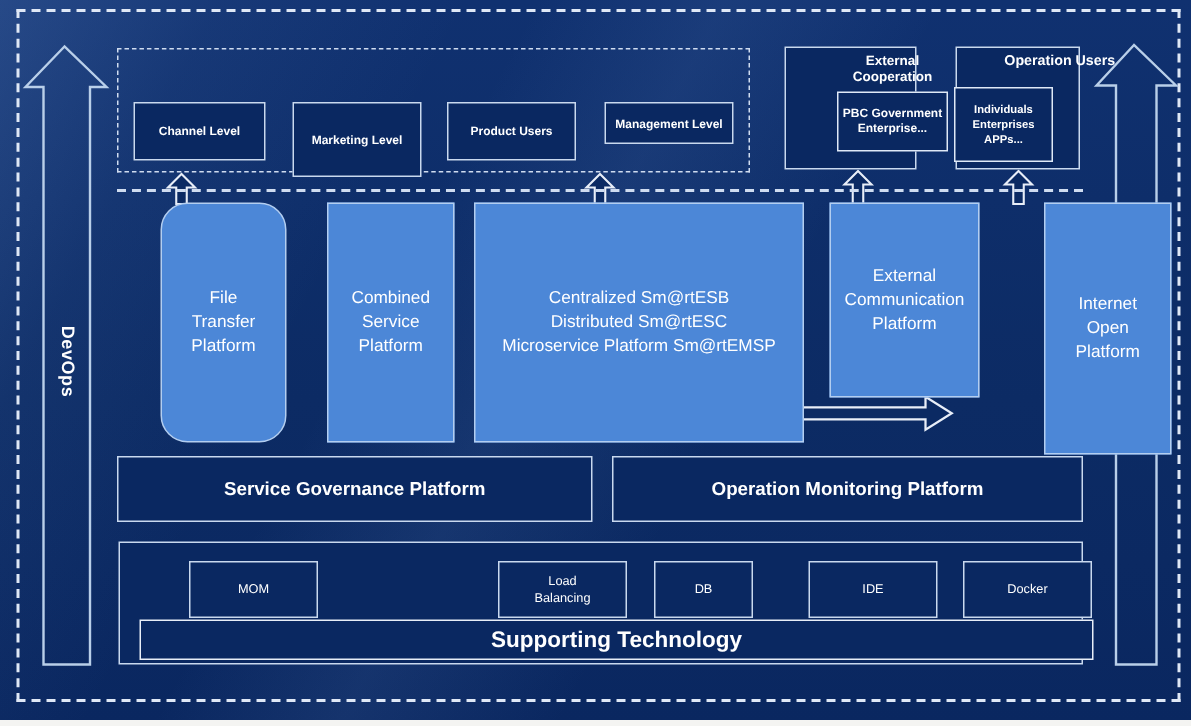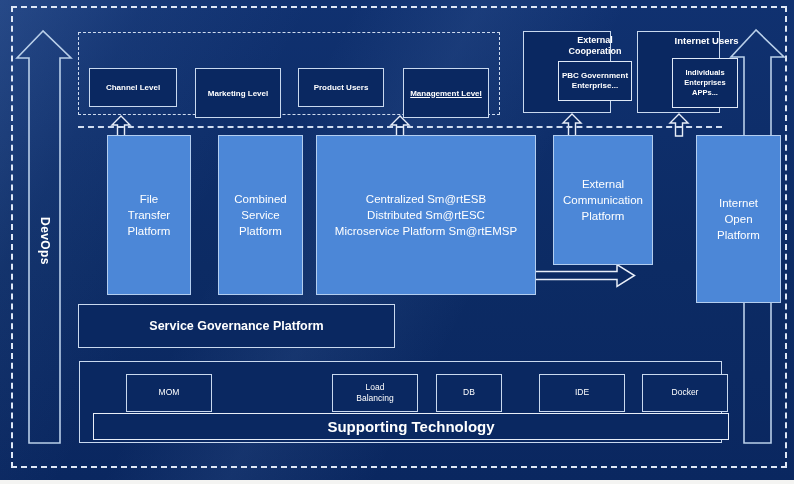--- a/index.html
+++ b/index.html
@@ -52,55 +52,56 @@
     <polygon points="509,271.5 617,271.5 617,264.5 634.5,275.5 617,286.5 617,279.5 509,279.5" fill="#0b2a63" stroke="#e8eef8" stroke-width="1.5"></polygon>
   </svg>
 
   <div class="abs rail-label" style="left:45px;top:241px;">DevOps</div>
   <div class="abs rail-label" style="left:758px;top:258px;">PAAS</div>
 
   <div class="abs dash-box" style="left:78px;top:32px;width:422px;height:83px;"></div>
   <div class="abs panel level-box" style="left:89px;top:68px;width:88px;height:39px;text-align:right;">Channel Level</div>
   <div class="abs panel level-box" style="left:195px;top:68px;width:86px;height:50px;">Marketing Level</div>
   <div class="abs panel level-box" style="left:298px;top:68px;width:86px;height:39px;">Product Users</div>
-  <div class="abs panel level-box" style="left:403px;top:68px;width:86px;height:50px;text-decoration:underline;">Management Level</div>
+  <div class="abs panel level-box" style="left:403px;top:68px;width:86px;height:28px;">Management Level</div>
 
   <div class="abs panel" style="left:523px;top:31px;width:88px;height:82px;">
     <div class="grp-head grp-title pre">External
 Cooperation</div>
   </div>
   <div class="abs inner-box pre" style="left:530px;top:61px;width:74px;height:40px;">PBC Government
 Enterprise...</div>
 
   <div class="abs panel" style="left:637px;top:31px;width:83px;height:82px;">
-    <div class="grp-head grp-title bold pre">Internet Users</div>
+    <div class="grp-head grp-title bold pre">Operation Users</div>
   </div>
-  <div class="abs inner-box pre" style="left:644px;top:58px;width:66px;height:50px;font-size:7.5px;">Individuals
+  <div class="abs inner-box pre" style="left:608px;top:58px;width:66px;height:50px;font-size:7.5px;">Individuals
 Enterprises
 APPs...</div>
 
   <div class="abs dash-line" style="left:78px;top:126px;width:644px;"></div>
 
-  <div class="abs platform pre" style="left:79px;top:135px;width:84px;height:160px;">File
+  <div class="abs platform pre" style="left:79px;top:135px;width:84px;height:160px;border-radius:18px;">File
 Transfer
 Platform</div>
   <div class="abs platform pre" style="left:190px;top:135px;width:85px;height:160px;">Combined
 Service
 Platform</div>
   <div class="abs platform pre" style="left:288px;top:135px;width:220px;height:160px;">Centralized Sm@rtESB
 Distributed Sm@rtESC
 Microservice Platform Sm@rtEMSP</div>
   <div class="abs platform pre" style="left:525px;top:135px;width:100px;height:130px;">External
 Communication
 Platform</div>
   <div class="abs platform pre" style="left:668px;top:135px;width:85px;height:168px;">Internet
 Open
 Platform</div>
 
   <div class="abs panel gov" style="left:78px;top:304px;width:317px;height:44px;">Service Governance Platform</div>
+  <div class="abs panel gov" style="left:408px;top:304px;width:314px;height:44px;">Operation Monitoring Platform</div>
 
   <div class="abs panel" style="left:79px;top:361px;width:643px;height:82px;"></div>
   <div class="abs panel tech pre" style="left:98px;top:374px;width:86px;height:38px;">MOM</div>
   <div class="abs panel tech pre" style="left:304px;top:374px;width:86px;height:38px;">Load
 Balancing</div>
   <div class="abs panel tech pre" style="left:408px;top:374px;width:66px;height:38px;">DB</div>
   <div class="abs panel tech pre" style="left:511px;top:374px;width:86px;height:38px;">IDE</div>
   <div class="abs panel tech pre" style="left:614px;top:374px;width:86px;height:38px;">Docker</div>
   <div class="abs panel bar" style="left:93px;top:413px;width:636px;height:27px;">Supporting Technology</div>
 

